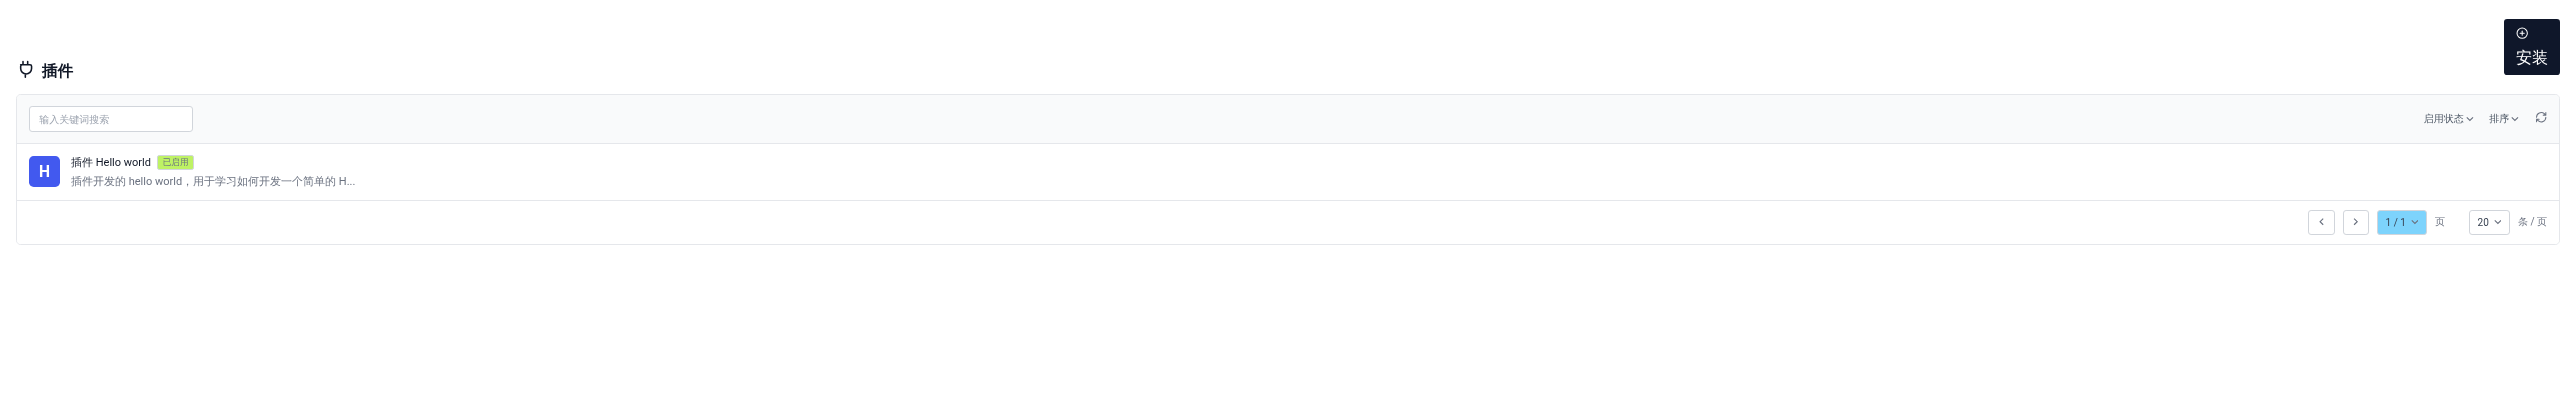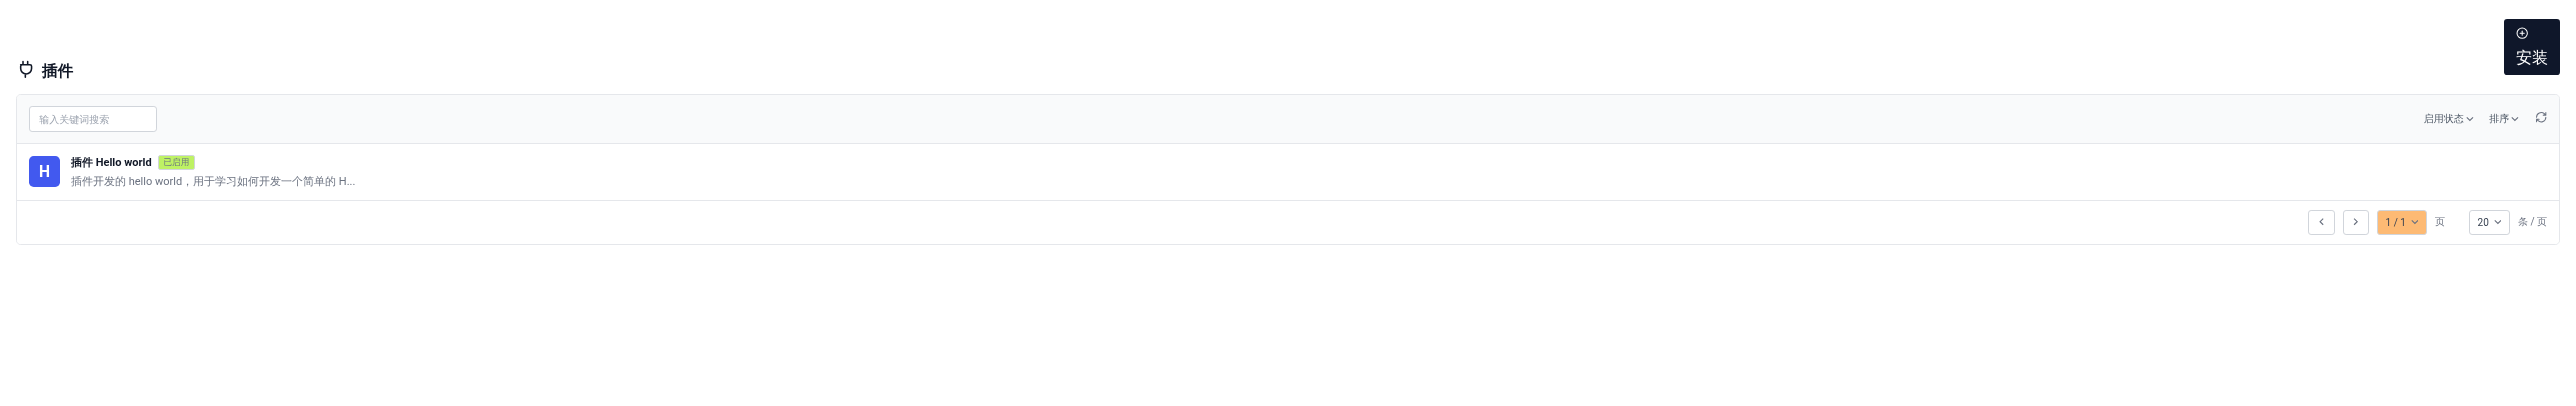--- a/index.html
+++ b/index.html
@@ -66,21 +66,21 @@
       overflow: hidden;
     }
     .toolbar {
       display: flex;
       align-items: center;
       justify-content: space-between;
       padding: 11px 12.4px;
       background: #f9fafb;
     }
     .search-input {
-      width: 128px;
+      width: 164px;
       padding: 6.2px 9.3px;
       border: 0.8px solid #d1d5db;
       border-radius: 3.1px;
       font-size: 10px;
       background: #ffffff;
       color: #374151;
     }
     .search-input::placeholder {
       color: #9ca3af;
     }
@@ -137,21 +137,21 @@
       min-width: 0;
     }
     .plugin-title-row {
       display: flex;
       align-items: center;
       gap: 6.2px;
       margin-bottom: 3.1px;
     }
     .plugin-title {
       font-size: 11px;
-      font-weight: 700;
+      font-weight: 400;
       color: #111827;
     }
     .plugin-badge {
       font-size: 8.6px;
       color: #6b7280;
       border: 0.8px solid #d1d5db;
       border-radius: 2.3px;
       padding: 0.8px 4.7px;
       background: #bef264;
     }
@@ -217,21 +217,21 @@
     }
     .page-btn svg {
       width: 9.3px;
       height: 9.3px;
       stroke: currentColor;
       fill: none;
     }
     .page-indicator {
       height: 25px;
       border: 0.8px solid #d1d5db;
-      background: #fdba74;
+      background: #7dd3fc;
       border-radius: 3.1px;
       display: flex;
       align-items: center;
       padding: 0 7.8px;
       gap: 4.7px;
       font-size: 10px;
       color: #374151;
     }
     .page-indicator svg {
       width: 7.8px;

